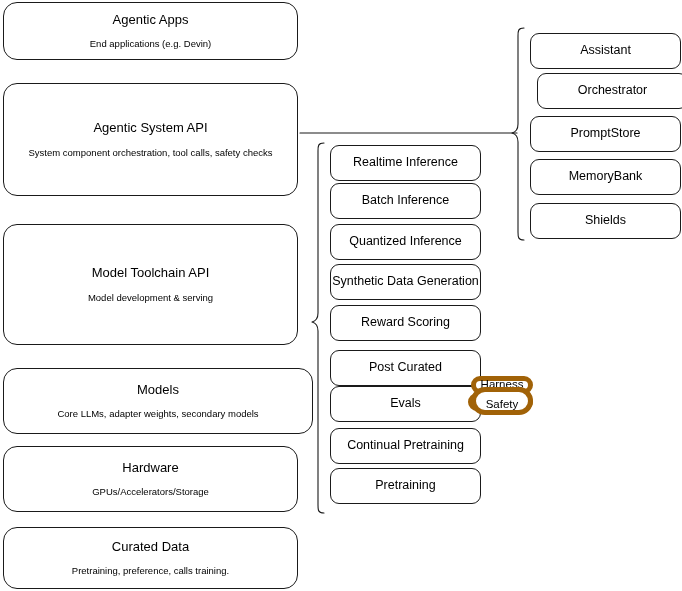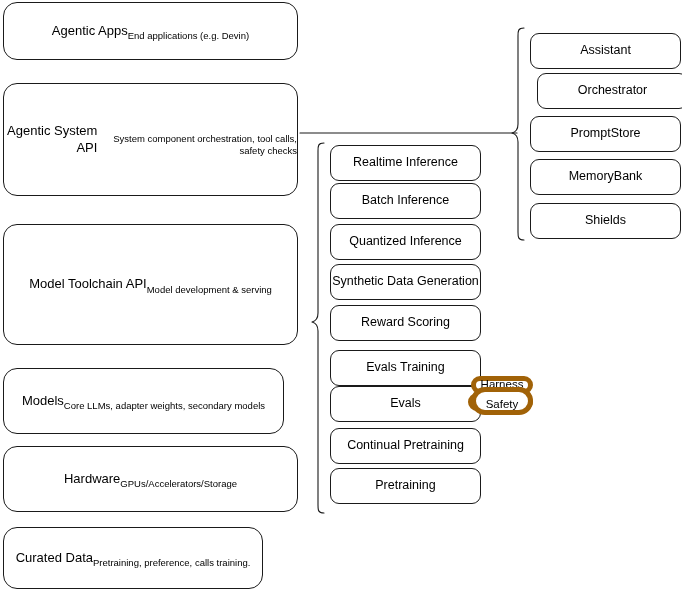--- a/index.html
+++ b/index.html
@@ -23,21 +23,21 @@
   }
 
   
   .node {
     position: absolute;
     box-sizing: border-box;
     background: #ffffff;
     border: 1px solid #1a1a1a;
     border-radius: 12px;
     display: flex;
-    flex-direction: row;
+    flex-direction: column;
     align-items: center;
     justify-content: center;
     text-align: center;
     line-height: 1.25;
   }
 
   
   .layer {
     border-radius: 14px;
   }
@@ -127,52 +127,52 @@
   <div class="node layer" style="left:3px; top:83px; width:295px; height:113px;text-align:right;">
     <div class="title">Agentic System API</div>
     <div class="subtitle">System component orchestration, tool calls, safety checks</div>
   </div>
 
   <div class="node layer" style="left:3px; top:224px; width:295px; height:121px;">
     <div class="title">Model Toolchain API</div>
     <div class="subtitle">Model development &amp; serving</div>
   </div>
 
-  <div class="node layer" style="left:3px; top:368px; width:281px; height:66px;">
+  <div class="node layer" style="left:3px; top:368px; width:310px; height:66px;">
     <div class="title">Models</div>
     <div class="subtitle">Core LLMs, adapter weights, secondary models</div>
   </div>
 
   <div class="node layer" style="left:3px; top:446px; width:295px; height:66px;">
     <div class="title">Hardware</div>
     <div class="subtitle">GPUs/Accelerators/Storage</div>
   </div>
 
-  <div class="node layer" style="left:3px; top:527px; width:260px; height:62px;border-radius:14px;">
+  <div class="node layer" style="left:3px; top:527px; width:295px; height:62px;border-radius:14px;">
     <div class="title">Curated Data</div>
     <div class="subtitle">Pretraining, preference, calls training.</div>
   </div>
 
   <div class="node cap" style="left:330px; top:145px; width:151px;">
     <span>Realtime Inference</span>
   </div>
   <div class="node cap" style="left:330px; top:183px; width:151px;">
     <span>Batch Inference</span>
   </div>
   <div class="node cap" style="left:330px; top:224px; width:151px;">
     <span>Quantized Inference</span>
   </div>
   <div class="node cap" style="left:330px; top:264px; width:151px;">
     <span>Synthetic Data Generation</span>
   </div>
   <div class="node cap" style="left:330px; top:305px; width:151px;">
     <span>Reward Scoring</span>
   </div>
   <div class="node cap" style="left:330px; top:350px; width:151px;">
-    <span>Evals Training</span>
+    <span>Post Curated</span>
   </div>
   <div class="node cap" style="left:330px; top:386px; width:151px;">
     <span>Evals</span>
   </div>
   <div class="node cap" style="left:330px; top:428px; width:151px;">
     <span>Continual Pretraining</span>
   </div>
   <div class="node cap" style="left:330px; top:468px; width:151px;">
     <span>Pretraining</span>
   </div>

